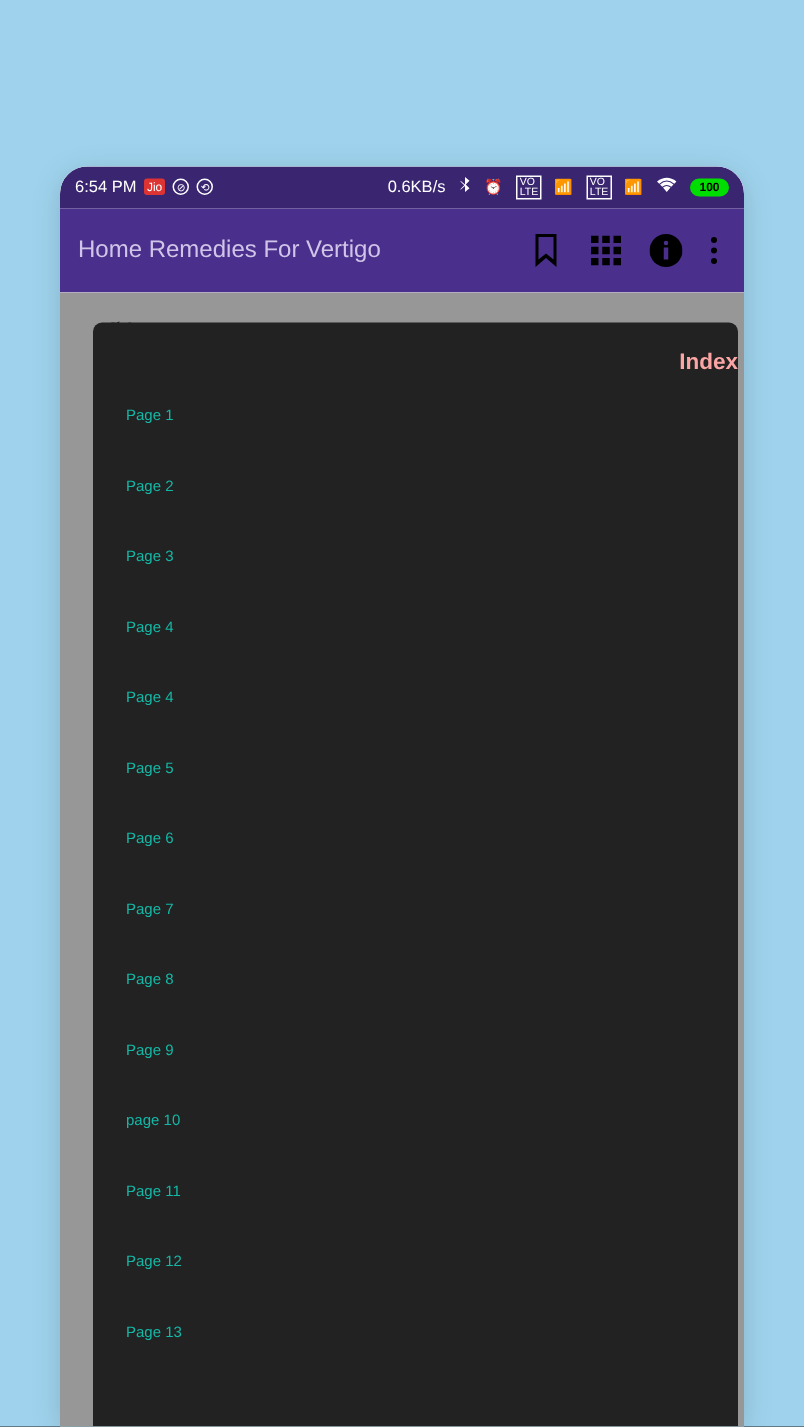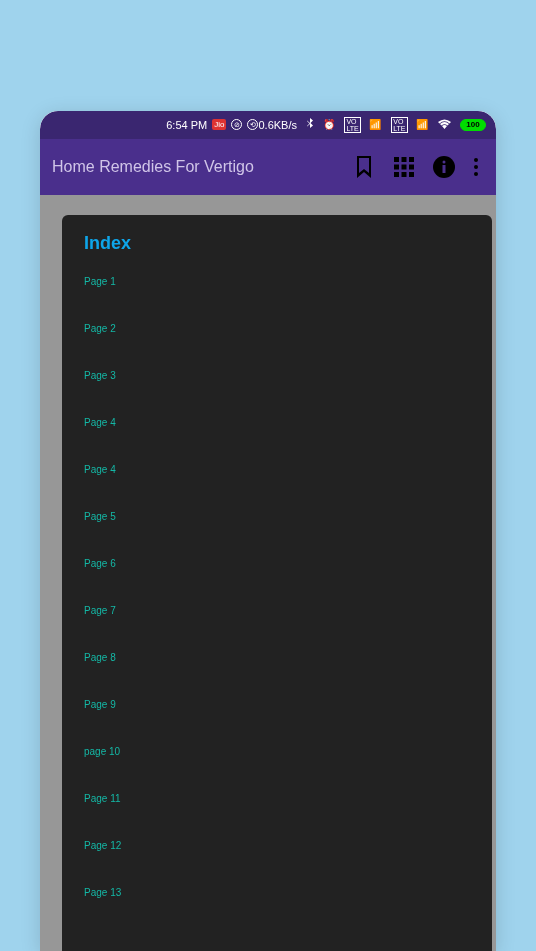--- a/index.html
+++ b/index.html
@@ -25,21 +25,21 @@
       overflow: hidden;
       position: relative;
       margin-top: 110px;
       box-shadow: 0 4px 20px rgba(0,0,0,0.15);
     }
     .status-bar {
       background: #3a2670;
       height: 28px;
       display: flex;
       align-items: center;
-      justify-content: flex-end;
+      justify-content: space-between;
       padding: 0 10px;
       color: #fff;
       font-size: 11px;
       border-radius: 18px 18px 0 0;
     }
     .status-left {
       display: flex;
       align-items: center;
       gap: 5px;
     }
@@ -140,24 +140,25 @@
       left: 22px;
       top: 20px;
       right: 4px;
       bottom: 0;
       background: #222;
       border-radius: 6px 6px 0 0;
       padding: 18px 0 0 22px;
       overflow: hidden;
     }
     .index-title {
-      color: #0ea5e9;
-      font-size: 18px;
+      color: #fca5a5;
+      font-size: 15px;
       font-weight: 600;
       margin-bottom: 22px;
+      text-align: right;
     }
     .index-item {
       color: #14b8a6;
       font-size: 10px;
       height: 47px;
       display: flex;
       align-items: flex-start;
       cursor: pointer;
     }
   </style>

